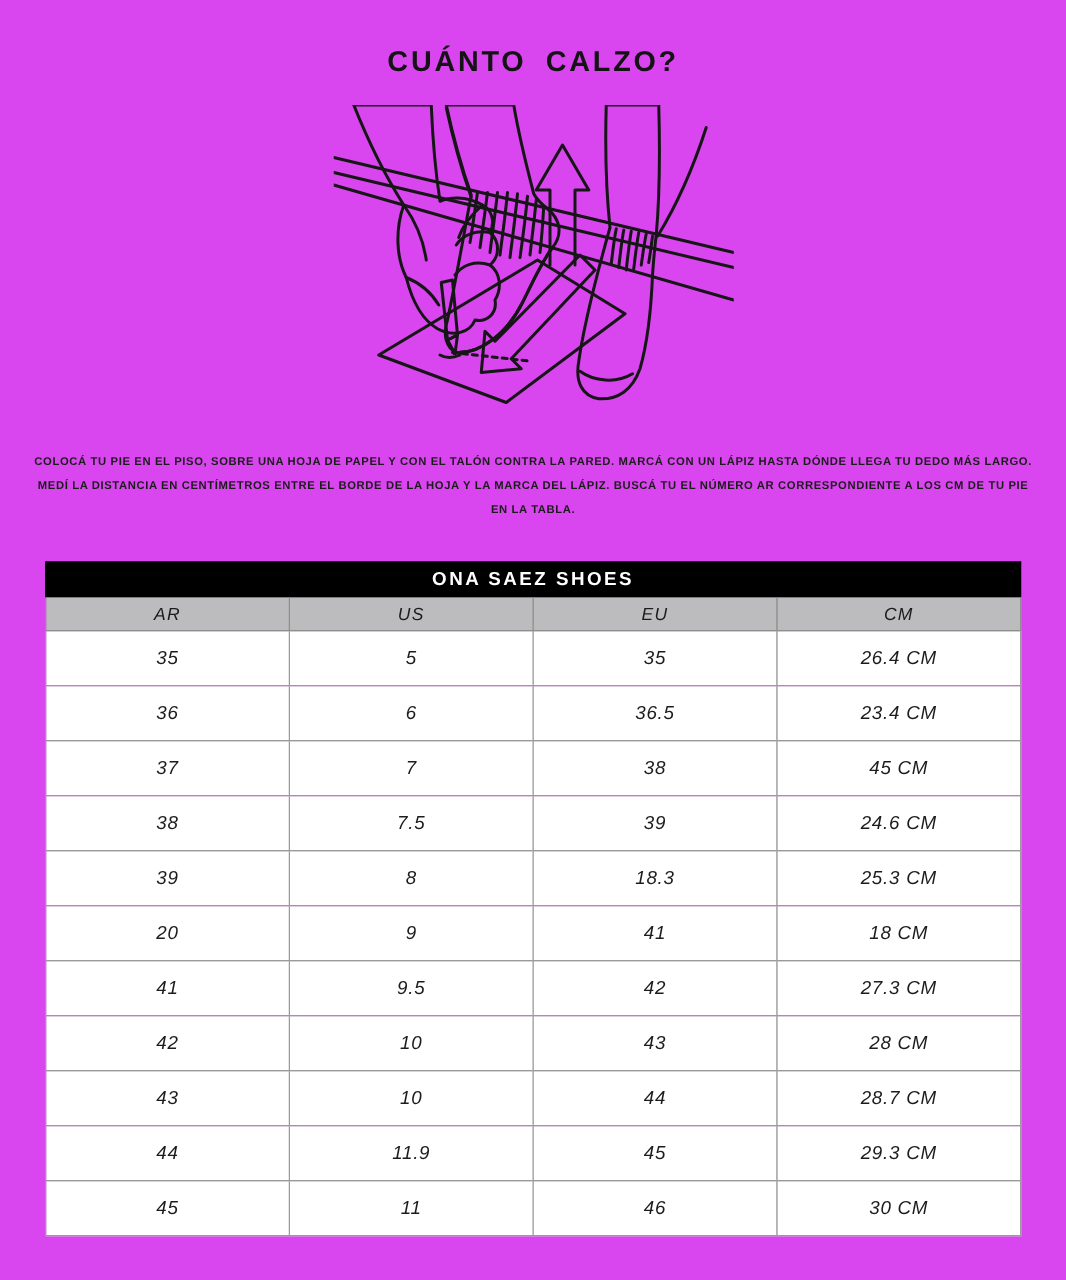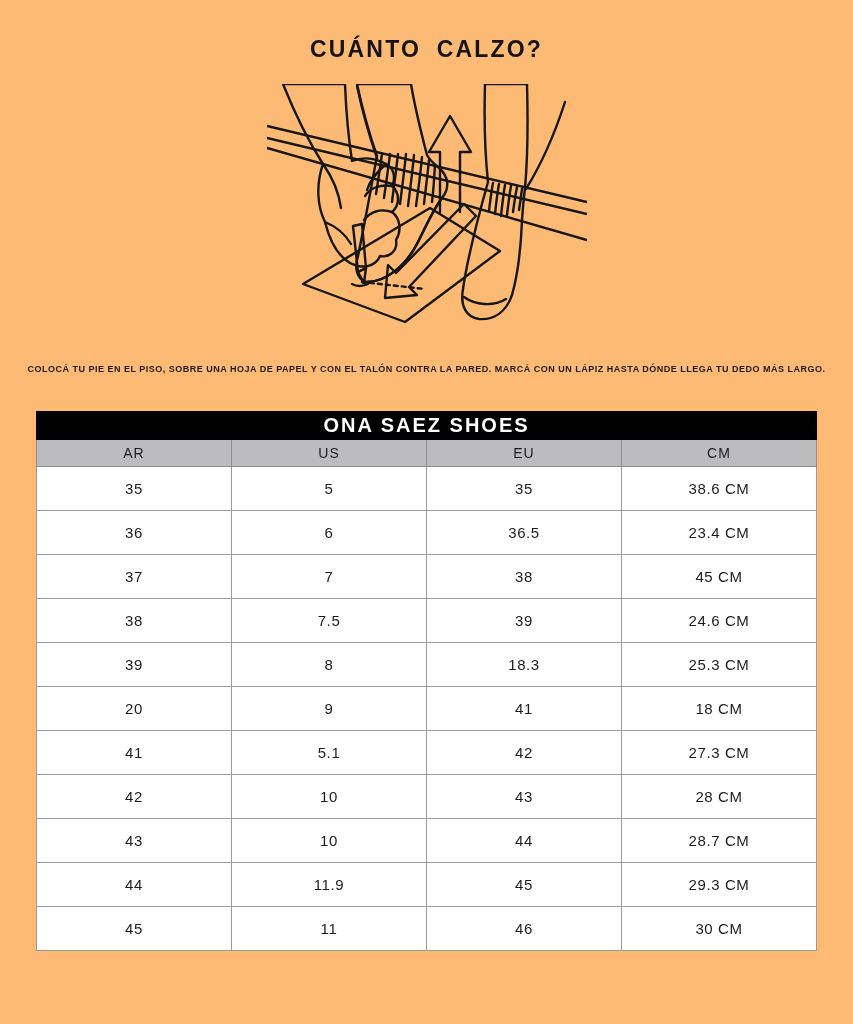--- a/index.html
+++ b/index.html
@@ -1,21 +1,21 @@
 <!DOCTYPE html>
 <html><head>
 <meta charset="utf-8">
 <style>
   html, body { margin: 0; padding: 0; background: #ffffff; }
   .page {
     position: relative;
     width: 853px;
     height: 1024px;
     margin: 0 auto;
-    background: #fdba74;
+    background: #d946ef;
     font-family: "Liberation Sans", "DejaVu Sans", sans-serif;
     color: #161616;
     overflow: hidden;
   }
   h1.title {
     margin: 0;
     padding-top: 34px;
     text-align: center;
     font-size: 23px;
     font-weight: bold;
@@ -50,49 +50,51 @@
   .table-wrap {
     width: 781px;
     margin: 32px auto 0;
   }
   .table-title {
     background: #000000;
     color: #ffffff;
     height: 29px;
     line-height: 29px;
     text-align: center;
-    font-size: 20px;
+    font-size: 15px;
     font-weight: bold;
     letter-spacing: 2px;
   }
   table.sizes {
     width: 100%;
     border-collapse: collapse;
     table-layout: fixed;
   }
   table.sizes thead th {
     background: #bcbcbe;
     height: 24px;
     font-size: 14px;
     font-weight: normal;
     letter-spacing: 1px;
     color: #1c1c1c;
     border: 1px solid #8e8e8e;
     border-top: none;
     text-align: center;
+    font-style: italic;
   }
   table.sizes tbody td {
     height: 41px;
     text-align: center;
     vertical-align: middle;
     font-size: 15px;
     letter-spacing: 0.6px;
     color: #1c1c1c;
     border: 1px solid #9a9a9a;
     background: #ffffff;
+    font-style: italic;
   }
 </style>
 </head>
 <body>
 
 <div class="page">
 
   <h1 class="title">
     <span>CUÁNTO CALZO?</span>
   </h1>
@@ -167,39 +169,40 @@
         <polygon points="86,142 95,140 99,184 91,188" fill="#ffffff" stroke-width="2"></polygon>
         <polygon points="91,188 99,184 97,199" fill="#ffffff" stroke-width="1.6"></polygon>
         <circle cx="96.5" cy="198.5" r="1.6" fill="#161616" stroke="none"></circle>
         <path d="M85,200 Q92,204 101,200" stroke-width="1.4"></path>
       </g>
     </svg>
   </div>
 
   <p class="instructions">
     <span>COLOCÁ TU PIE EN EL PISO, SOBRE UNA HOJA DE PAPEL Y CON EL TALÓN CONTRA LA PARED. MARCÁ CON UN LÁPIZ HASTA DÓNDE LLEGA TU DEDO MÁS LARGO.</span>
+    <span>MEDÍ LA DISTANCIA EN CENTÍMETROS ENTRE EL BORDE DE LA HOJA Y LA MARCA DEL LÁPIZ. BUSCÁ TU EL NÚMERO AR CORRESPONDIENTE A LOS CM DE TU PIE EN LA TABLA.</span>
   </p>
 
   <div class="table-wrap">
     <div class="table-title">ONA SAEZ SHOES</div>
     <table class="sizes">
       <thead>
         <tr>
             <th>AR</th>
             <th>US</th>
             <th>EU</th>
             <th>CM</th>
           </tr>
       </thead>
       <tbody>
           <tr>
             <td>35</td>
             <td>5</td>
             <td>35</td>
-            <td>38.6 CM</td>
+            <td>26.4 CM</td>
           </tr>
           <tr>
             <td>36</td>
             <td>6</td>
             <td>36.5</td>
             <td>23.4 CM</td>
           </tr>
           <tr>
             <td>37</td>
             <td>7</td>
@@ -219,21 +222,21 @@
             <td>25.3 CM</td>
           </tr>
           <tr>
             <td>20</td>
             <td>9</td>
             <td>41</td>
             <td>18 CM</td>
           </tr>
           <tr>
             <td>41</td>
-            <td>5.1</td>
+            <td>9.5</td>
             <td>42</td>
             <td>27.3 CM</td>
           </tr>
           <tr>
             <td>42</td>
             <td>10</td>
             <td>43</td>
             <td>28 CM</td>
           </tr>
           <tr>

